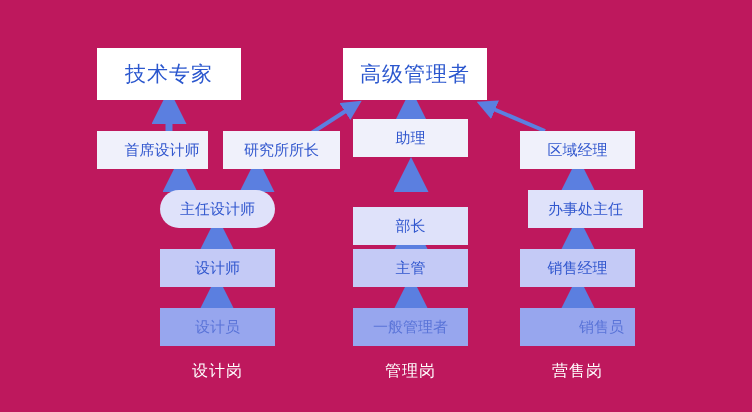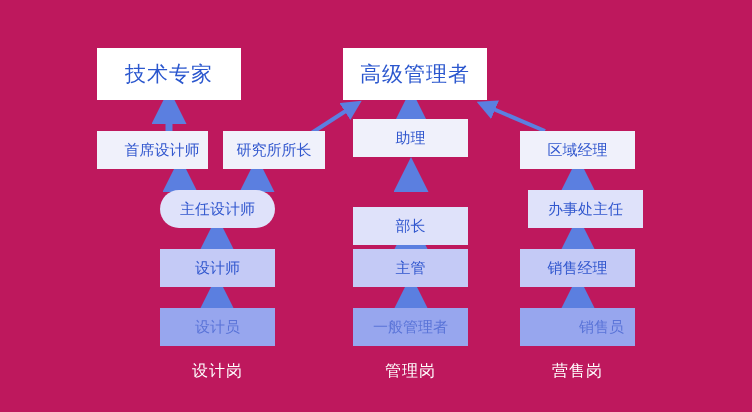--- a/index.html
+++ b/index.html
@@ -104,21 +104,21 @@
       <line x1="578" y1="308" x2="578" y2="289" stroke="#5b7fe0" stroke-width="7" stroke-linecap="butt" marker-end="url(#ah)"></line>
       <line x1="578" y1="249" x2="578" y2="230" stroke="#5b7fe0" stroke-width="7" stroke-linecap="butt" marker-end="url(#ah)"></line>
       <line x1="578" y1="190" x2="578" y2="171" stroke="#5b7fe0" stroke-width="7" stroke-linecap="butt" marker-end="url(#ah)"></line>
       <line x1="545" y1="131" x2="484" y2="105" stroke="#5b7fe0" stroke-width="4" stroke-linecap="butt" marker-end="url(#ah)"></line>
     </svg>
 
   <div id="nodes-layer">
       <div class="node tier-top" style="left: 97px; top: 48px; width: 144px; height: 52px;">技术专家</div>
       <div class="node tier-top" style="left: 343px; top: 48px; width: 144px; height: 52px;">高级管理者</div>
       <div class="node tier-1" style="left: 97px; top: 131px; width: 111px; height: 38px; padding-left: 19px;">首席设计师</div>
-      <div class="node tier-1" style="left: 223px; top: 131px; width: 102px; height: 38px; text-align: right;">研究所所长</div>
+      <div class="node tier-1" style="left: 223px; top: 131px; width: 117px; height: 38px; text-align: right;">研究所所长</div>
       <div class="node tier-1" style="left: 353px; top: 119px; width: 115px; height: 38px;">助理</div>
       <div class="node tier-1" style="left: 520px; top: 131px; width: 115px; height: 38px;">区域经理</div>
       <div class="node tier-2" style="left: 160px; top: 190px; width: 115px; height: 38px; border-radius: 19px;">主任设计师</div>
       <div class="node tier-2" style="left: 353px; top: 207px; width: 115px; height: 38px;">部长</div>
       <div class="node tier-2" style="left: 528px; top: 190px; width: 115px; height: 38px;">办事处主任</div>
       <div class="node tier-3" style="left: 160px; top: 249px; width: 115px; height: 38px;">设计师</div>
       <div class="node tier-3" style="left: 353px; top: 249px; width: 115px; height: 38px;">主管</div>
       <div class="node tier-3" style="left: 520px; top: 249px; width: 115px; height: 38px;">销售经理</div>
       <div class="node tier-4" style="left: 160px; top: 308px; width: 115px; height: 38px;">设计员</div>
       <div class="node tier-4" style="left: 353px; top: 308px; width: 115px; height: 38px;">一般管理者</div>

